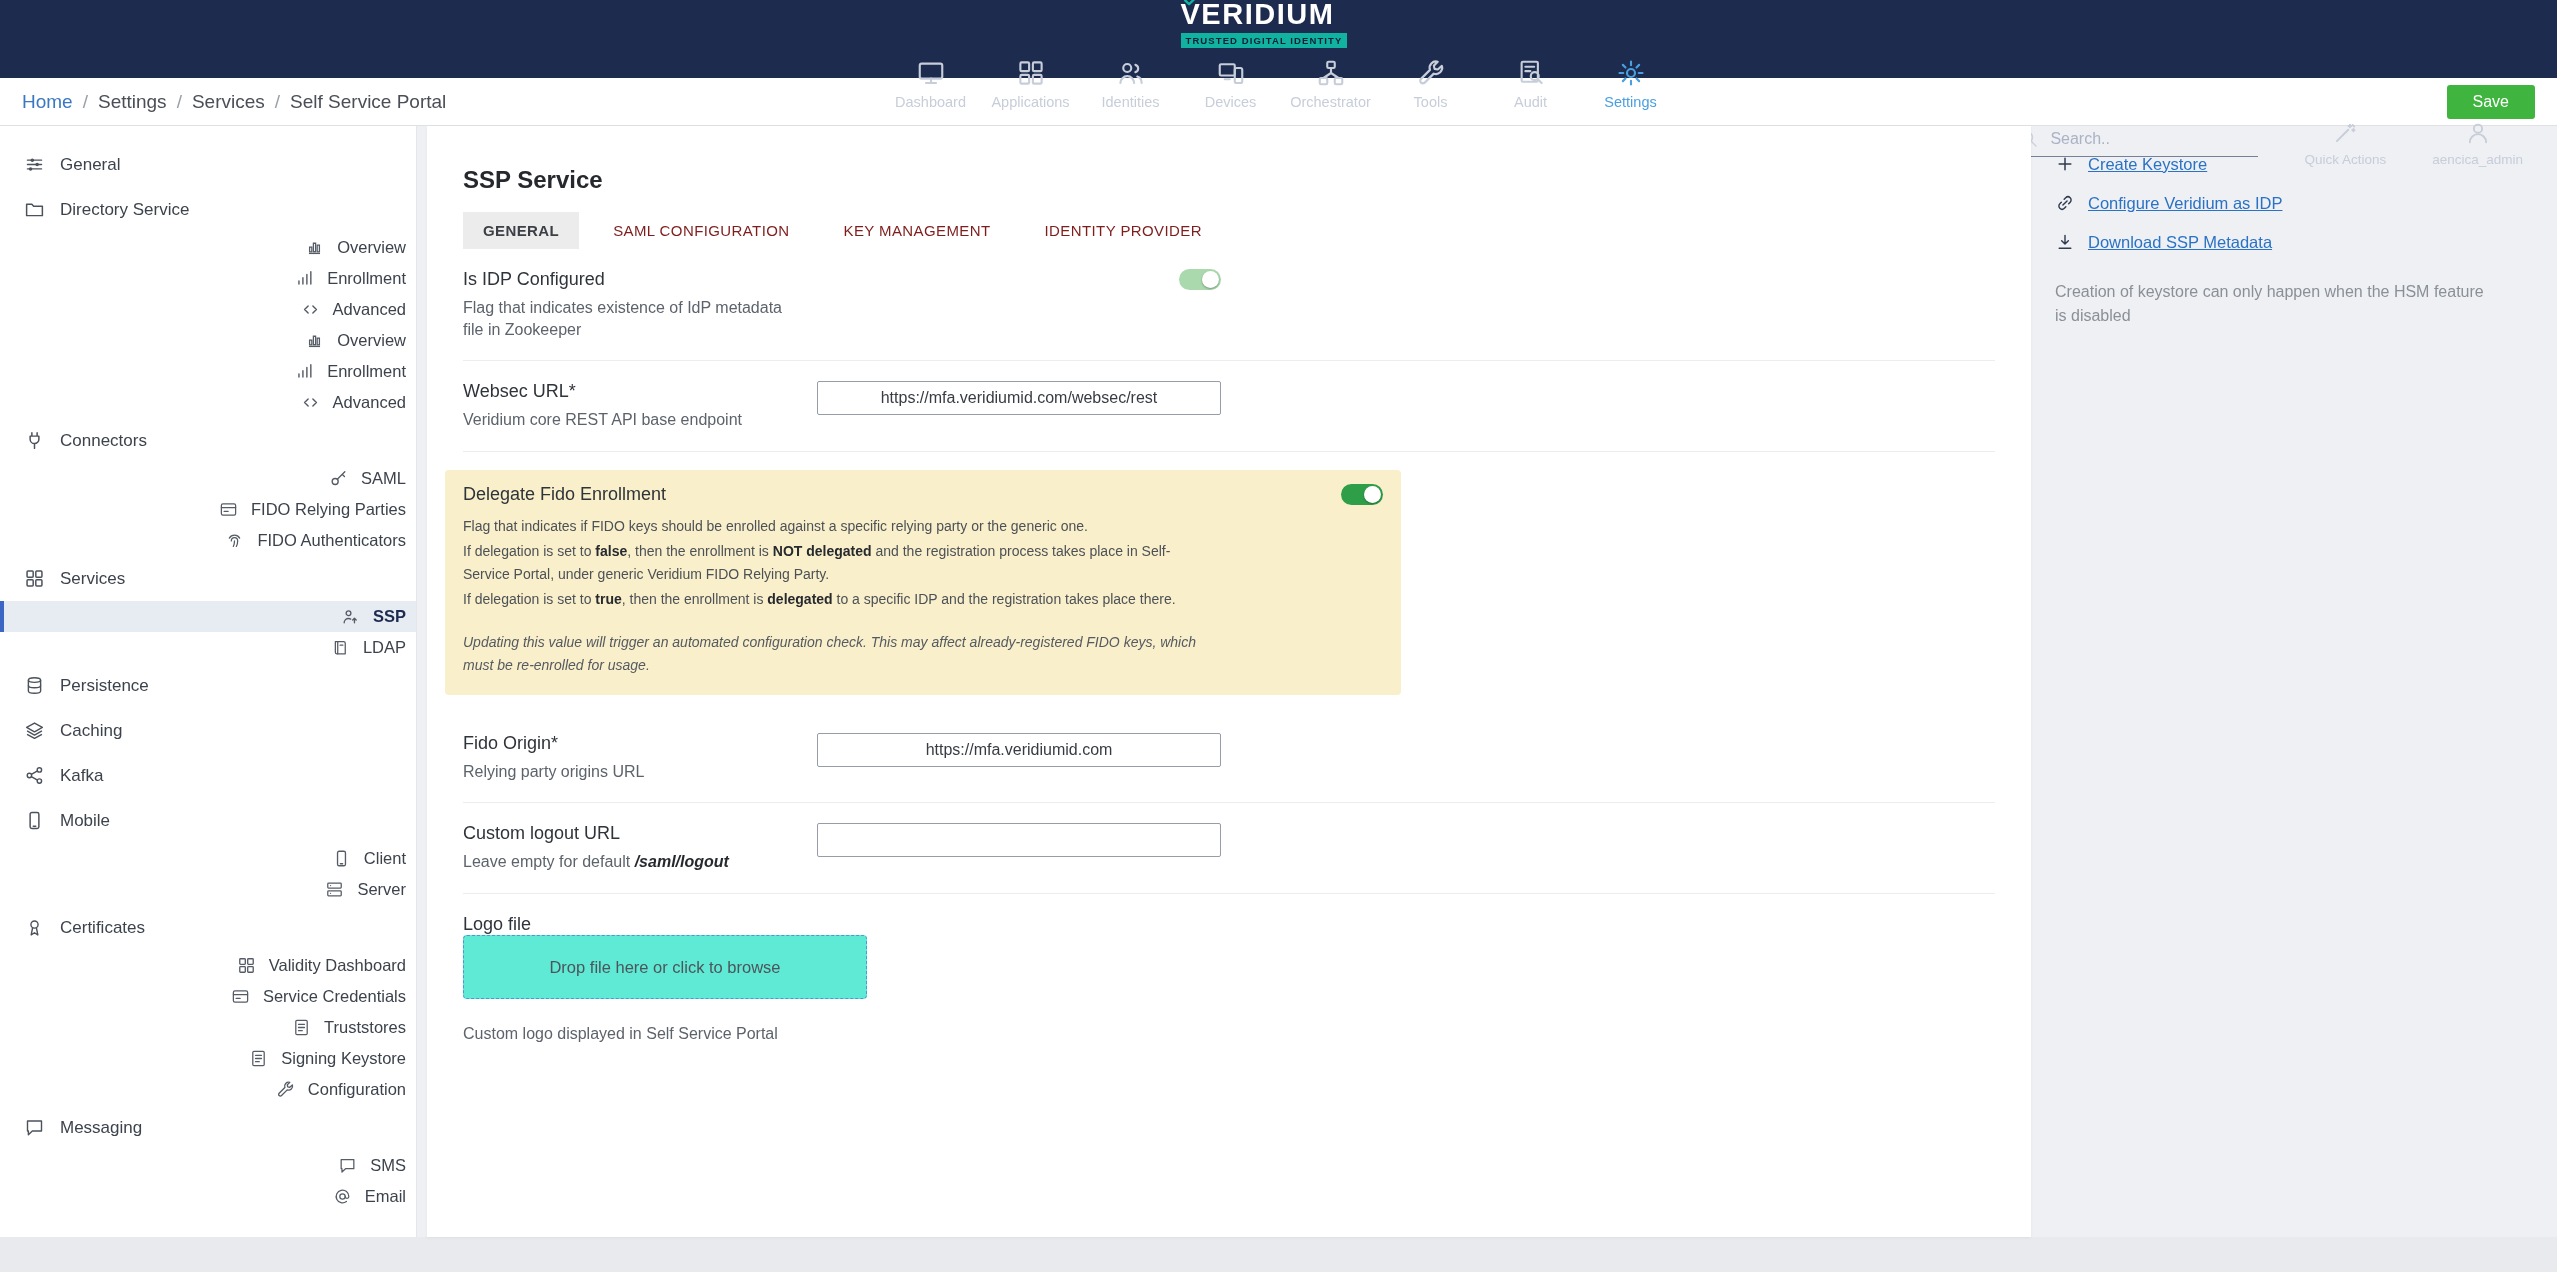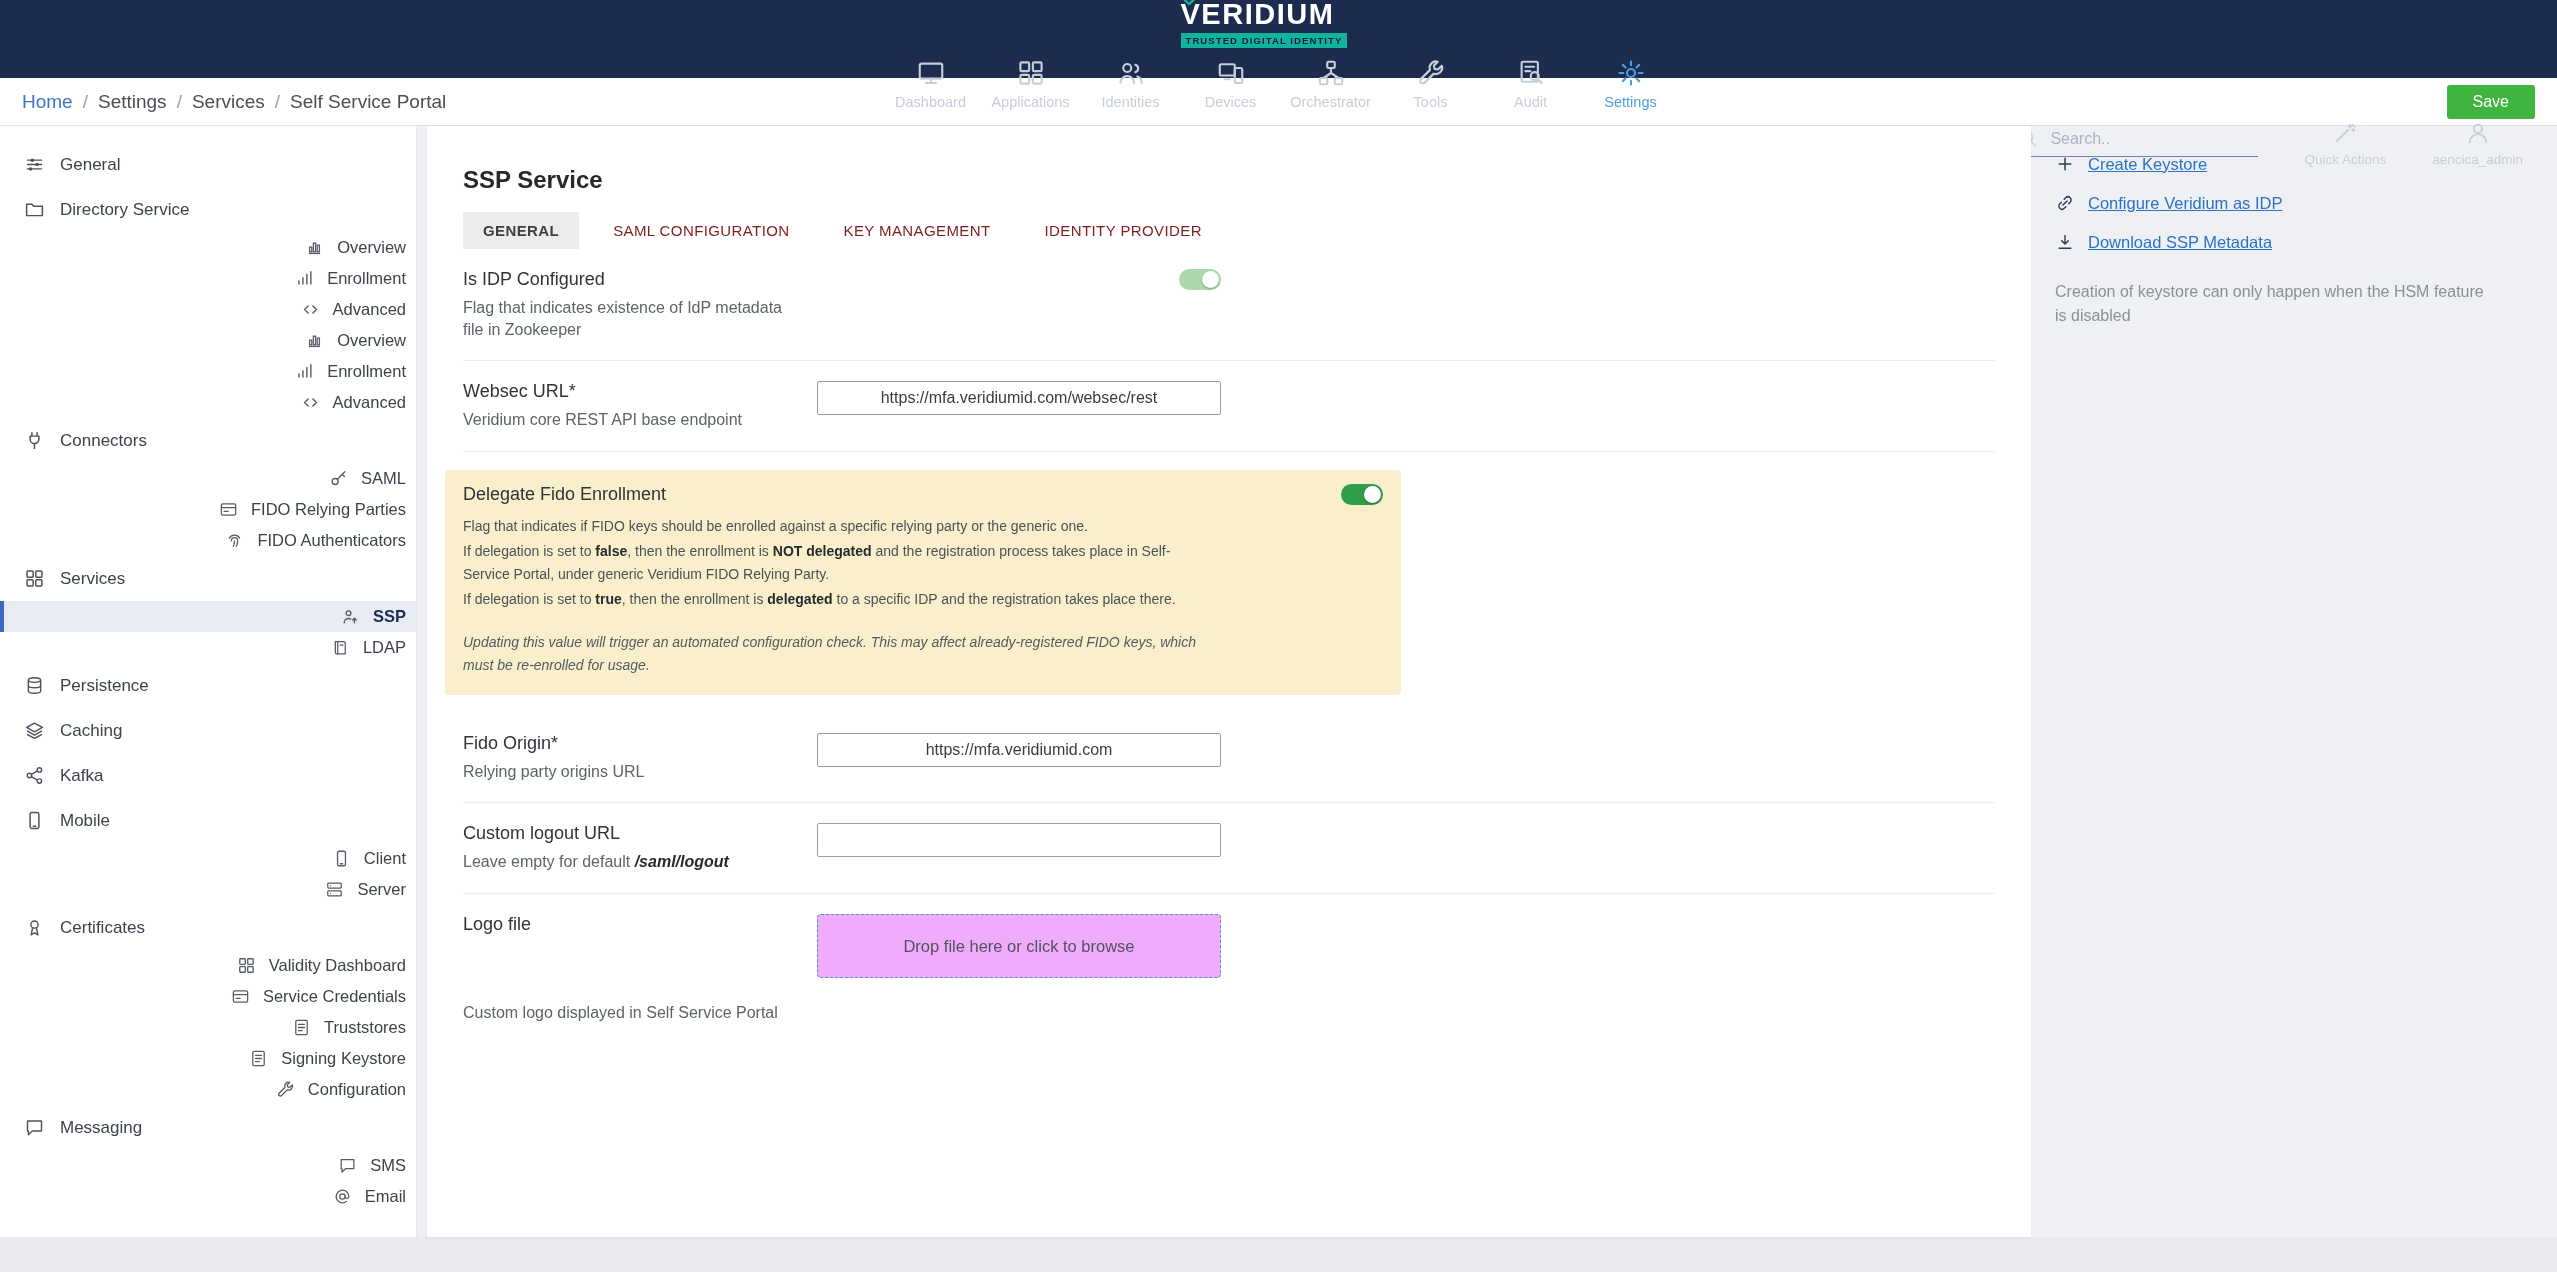--- a/index.html
+++ b/index.html
@@ -50,21 +50,21 @@
   .side-sub svg{width:19px;height:19px;color:#565c66;flex:none;}
   .side-sub.active{background:var(--active-item-bg);border-left:4px solid #3c66c4;padding-left:46px;font-weight:700;color:#1d2b50;}
 
   .main-card{width:1604px;background:#fff;margin-left:10px;padding:0 36px;box-shadow:0 1px 3px rgba(0,0,0,.05);flex:none;}
   .page-title{font-size:24px;font-weight:700;color:#25282d;padding-top:24px;}
   .tabs{display:flex;gap:14px;margin-top:18px;}
   .tab{font-size:15px;letter-spacing:.4px;color:#7f1d1d;padding:10px 20px;cursor:pointer;}
   .tab.active{background:#ececec;color:#3c4046;font-weight:600;}
 
   .form-row{display:flex;align-items:flex-start;padding:20px 0;border-bottom:1px solid #ebedf0;}
-  .form-row.no-border{border-bottom:none;}
+  .form-row.no-border{border-bottom:none;flex-direction:column;}
   .row-text{width:354px;padding-right:20px;}
   .row-label{font-size:18px;color:#2f343a;}
   .row-desc{font-size:16px;color:#5d636b;margin-top:7px;line-height:1.35;}
   .row-control{width:404px;display:flex;justify-content:flex-end;}
   .text-input{width:100%;height:34px;border:1px solid #979da6;border-radius:2px;text-align:center;
               font-size:16px;color:#383c42;font-family:inherit;outline:none;background:#fff;}
 
   .toggle{width:42px;height:21px;border-radius:11px;position:relative;cursor:pointer;flex:none;}
   .toggle .knob{width:17px;height:17px;border-radius:50%;background:#fff;position:absolute;top:2px;box-shadow:0 1px 2px rgba(0,0,0,.3);}
   .toggle.on .knob{right:2px;}
@@ -74,21 +74,21 @@
   .highlight-box{background:var(--highlight-bg);border-radius:4px;margin:18px 0 18px -18px;width:956px;padding:14px 18px 16px;}
   .hl-head{display:flex;align-items:center;justify-content:space-between;}
   .hl-title{font-size:18px;color:#2f343a;}
   .hl-line{margin:2px 0 0;font-size:14px;line-height:23px;color:#4c5157;max-width:745px;}
   .hl-head + .hl-line{margin-top:10px;}
   .hl-note{margin:20px 0 2px;font-size:14px;line-height:23px;color:#555a61;font-style:italic;max-width:745px;}
   .b{font-weight:700;color:#26292e;text-align:center;}
   .i{font-style:italic;}
 
   .dropzone{width:100%;height:64px;border:1px dashed #4a97d9;border-radius:4px;display:flex;align-items:center;
-            justify-content:center;font-size:16.5px;color:#4e545b;cursor:pointer;background:#f0abfc;}
+            justify-content:center;font-size:16.5px;color:#4e545b;cursor:pointer;background:#5eead4;}
   .logo-caption{font-size:16px;color:#5d636b;padding:6px 0 28px;}
 
   .right-panel{flex:1;padding:28px 26px 0 24px;}
   .action-link{display:flex;align-items:center;gap:13px;color:var(--link-blue);font-size:16.5px;margin-bottom:19px;cursor:pointer;text-decoration:none;}
   .action-link svg{width:20px;height:20px;flex:none;color:#2f3a4f;}
   .action-link span{text-decoration:underline;}
   .panel-note{margin-top:28px;font-size:16px;color:#8b9097;line-height:1.5;max-width:430px;}
 
   .page-footer{height:35px;background:#e8eaee;}
 </style>

